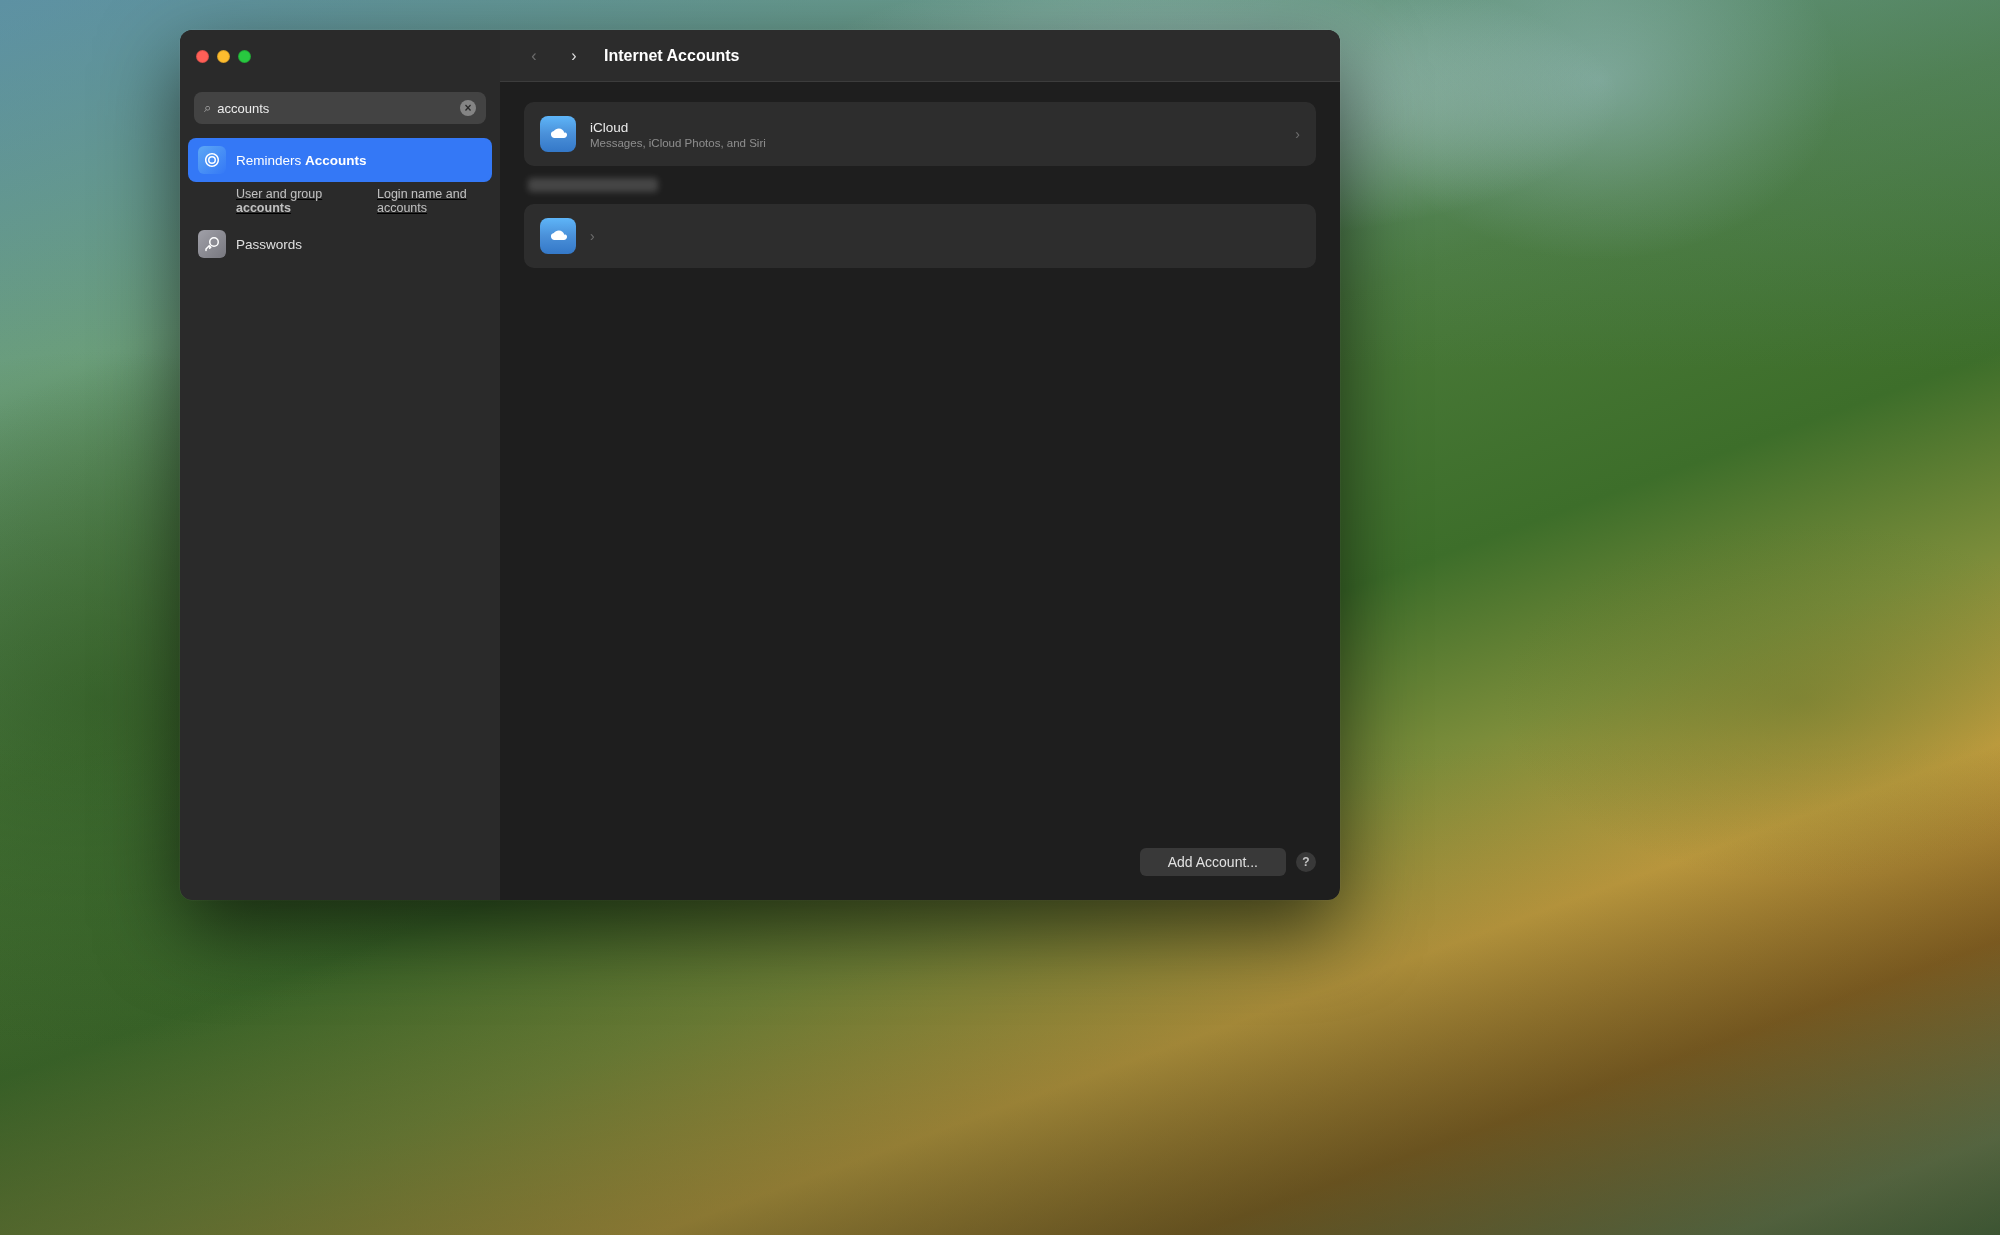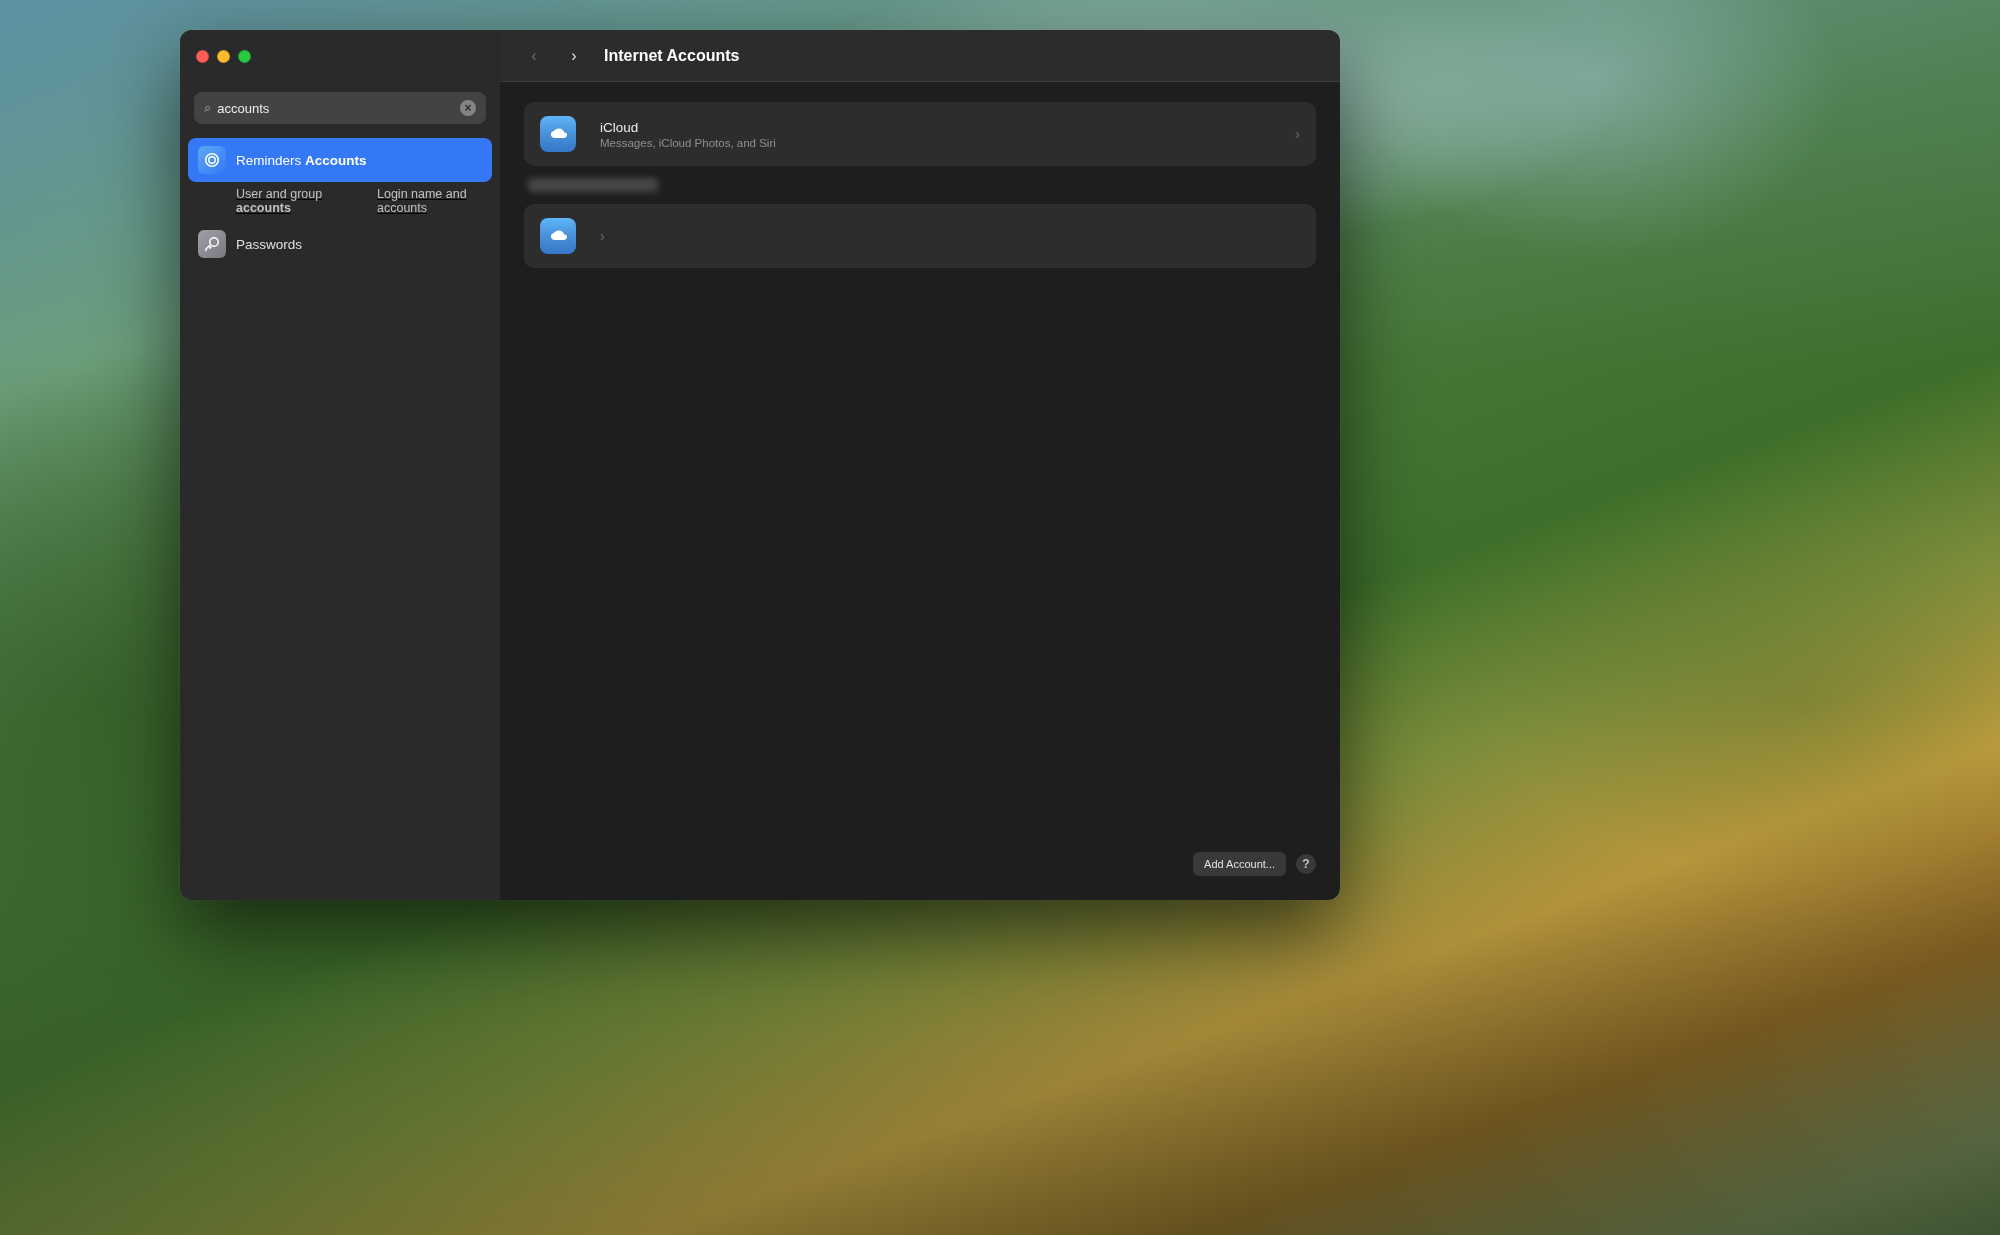--- a/index.html
+++ b/index.html
@@ -251,21 +251,21 @@
     .account-card {
       background: rgba(255,255,255,0.07);
       border-radius: 10px;
       overflow: hidden;
     }
 
     .account-row {
       display: flex;
       align-items: center;
       padding: 14px 16px;
-      gap: 24px;
+      gap: 14px;
       cursor: pointer;
       position: relative;
     }
 
     .account-row:not(:last-child)::after {
       content: '';
       position: absolute;
       bottom: 0;
       left: 58px;
       right: 0;
@@ -329,22 +329,22 @@
       justify-content: flex-end;
       padding: 0 24px 24px 24px;
       gap: 10px;
     }
 
     .add-account-btn {
       background: rgba(255,255,255,0.12);
       border: none;
       border-radius: 6px;
       color: rgba(255,255,255,0.85);
-      font-size: 11px;
-      padding: 6px 11px;
+      font-size: 14px;
+      padding: 6px 28px;
       cursor: pointer;
       font-family: inherit;
     }
 
     .help-btn {
       width: 20px;
       height: 20px;
       border-radius: 50%;
       background: rgba(255,255,255,0.12);
       border: none;

